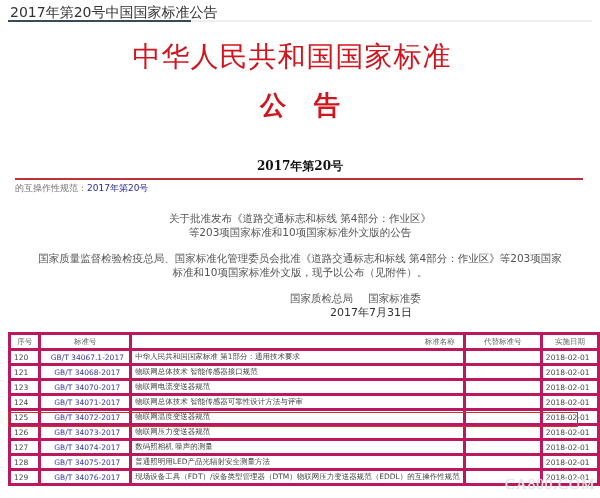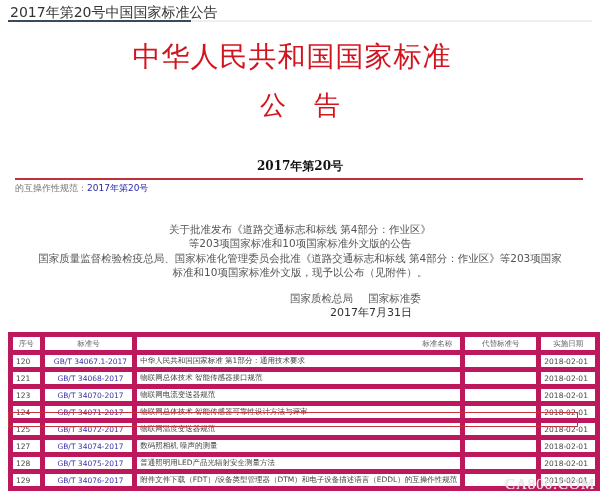--- a/index.html
+++ b/index.html
@@ -6,34 +6,34 @@
   body { width: 600px; height: 498px; position: relative; overflow: hidden;
          font-family: "DejaVu Sans", "Liberation Sans", sans-serif; color: #333; }
   .page-header { position: absolute; left: 10px; top: 4px; font-size: 14px; color: #333; }
   .header-track { position: absolute; left: 8px; top: 20px; width: 584px; height: 2px; background: #eeeeee; }
   .header-bar { position: absolute; left: 8px; top: 20px; width: 183px; height: 2px; background: #3a4a5a; }
   .main-title { position: absolute; left: 0; width: 584px; top: 38px; text-align: center;
                 font-family: "DejaVu Serif", "Liberation Serif", serif; font-size: 28px; color: #d2141e;
                 letter-spacing: 1px; }
   .sub-title { position: absolute; left: 0; width: 600px; top: 88px; text-align: center;
                font-family: "DejaVu Serif", "Liberation Serif", serif; font-size: 26px; color: #d2141e;
-               letter-spacing: 28px; padding-left: 28px; box-sizing: border-box; }
+               letter-spacing: 28px; padding-left: 28px; box-sizing: border-box; font-weight: bold; }
   .issue-no { position: absolute; left: 0; width: 600px; top: 158px; text-align: center;
               font-family: "DejaVu Serif", "Liberation Serif", serif; font-size: 12px; font-weight: bold; color: #111; }
   .red-rule { position: absolute; left: 15px; top: 178px; width: 568px; height: 2px; background: #c0303a; }
   .attachment { position: absolute; left: 15px; top: 182px; font-size: 9px; color: #777; }
   .attachment a { color: #2a2aa8; text-decoration: none; }
   .notice-title { position: absolute; left: 0; width: 600px; top: 211px; text-align: center;
-                  font-size: 10.5px; color: #555; line-height: 14px; margin-top: 11px; }
+                  font-size: 10.5px; color: #555; line-height: 14px; }
   .notice-body { position: absolute; left: 30px; width: 540px; top: 251px; text-align: center;
                  font-size: 10.5px; color: #555; line-height: 14px; }
   .sign-org { position: absolute; left: 290px; top: 292px; font-size: 10.5px; color: #555; word-spacing: 12px; }
   .sign-date { position: absolute; left: 330px; top: 305px; font-size: 11px; color: #333; }
   table.std { position: absolute; left: 8px; top: 332px; border-collapse: collapse; font-size: 7.5px; }
-  table.std th, table.std td { border: 5px solid #be185d; height: 12px; padding: 0 3px; white-space: nowrap; overflow: hidden; }
+  table.std th, table.std td { border: 3px solid #be185d; height: 12px; padding: 0 3px; white-space: nowrap; overflow: hidden; }
   table.std th { font-weight: normal; color: #666; text-align: center; height: 13px; }
   table.std td { color: #444; }
   table.std td.code { color: #3535a8; padding-left: 7px; text-align: center; }
   .c1 { width: 24px; } .c2 { width: 80px; } .c3 { width: 309px; } .c4 { width: 81px; } .c5 { width: 50px; }
   .highlight { position: absolute; left: 8px; top: 412px; width: 568px; height: 13px; border: 1.5px solid #c8303a; box-sizing: content-box; pointer-events: none; }
   .watermark { position: absolute; left: 505px; top: 476px; font-size: 15px; color: #e8e8e8; letter-spacing: 1px;
                font-family: Liberation Serif, serif; text-shadow: 0 0 1px #cfcfcf; }
 </style>
 </head>
 <body>
@@ -104,37 +104,44 @@
         <td class="c5">2018-02-01</td>
       </tr>
       <tr>
         <td class="c1">125</td>
         <td class="c2 code">GB/T 34072-2017</td>
         <td class="c3">物联网温度变送器规范</td>
         <td class="c4"></td>
         <td class="c5">2018-02-01</td>
       </tr>
       <tr>
+        <td class="c1">126</td>
+        <td class="c2 code">GB/T 34073-2017</td>
+        <td class="c3">物联网压力变送器规范</td>
+        <td class="c4"></td>
+        <td class="c5">2018-02-01</td>
+      </tr>
+      <tr>
         <td class="c1">127</td>
         <td class="c2 code">GB/T 34074-2017</td>
         <td class="c3">数码照相机 噪声的测量</td>
         <td class="c4"></td>
         <td class="c5">2018-02-01</td>
       </tr>
       <tr>
         <td class="c1">128</td>
         <td class="c2 code">GB/T 34075-2017</td>
         <td class="c3">普通照明用LED产品光辐射安全测量方法</td>
         <td class="c4"></td>
         <td class="c5">2018-02-01</td>
       </tr>
       <tr>
         <td class="c1">129</td>
         <td class="c2 code">GB/T 34076-2017</td>
-        <td class="c3">附件文件下载（FDT）/设备类型管理器（DTM）和电子设备描述语言（EDDL）的互操作性规范</td>
+        <td class="c3">现场设备工具（FDT）/设备类型管理器（DTM）物联网压力变送器规范（EDDL）的互操作性规范</td>
         <td class="c4"></td>
         <td class="c5">2018-02-01</td>
       </tr>
     </tbody>
 </table>
 <div class="highlight"></div>
 
 <div class="watermark">CA800.COM</div>
 
 </body></html>

